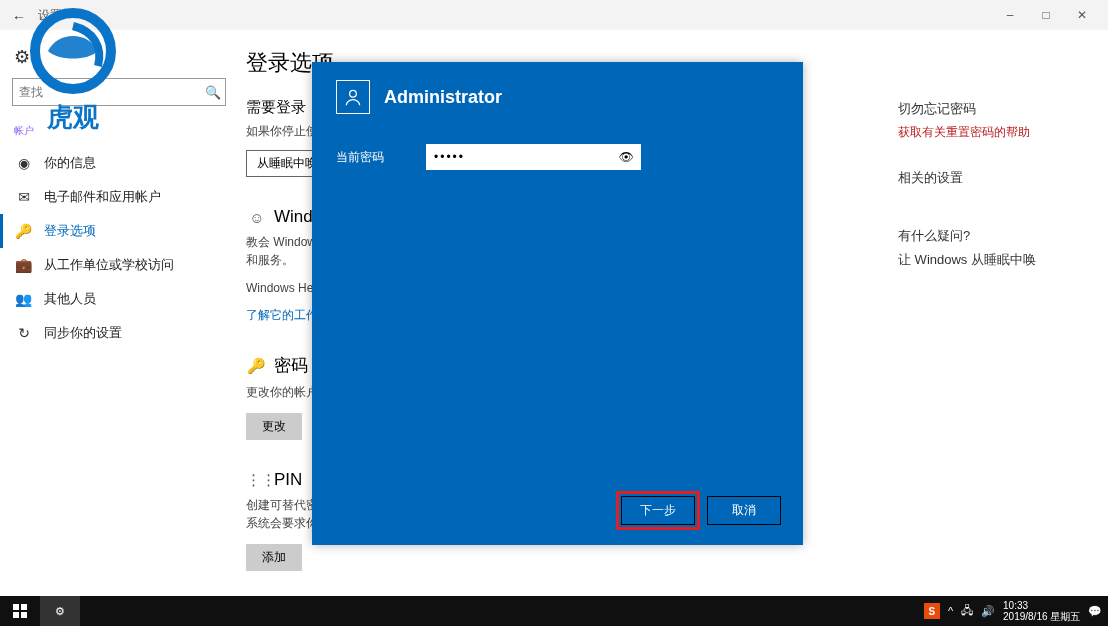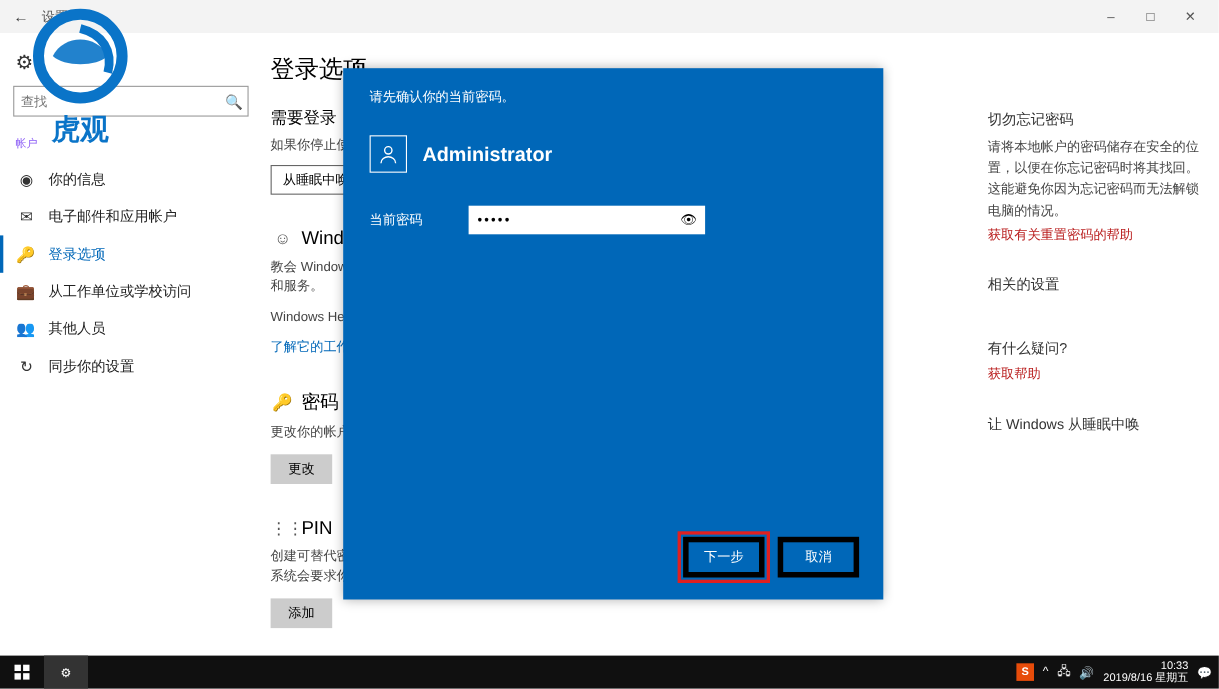--- a/index.html
+++ b/index.html
@@ -46,31 +46,31 @@
   .modal .msub{font-size:12px;margin-bottom:26px}
   .modal .userrow{display:flex;align-items:center;margin-bottom:30px}
   .modal .avatar{width:34px;height:34px;border:1px solid #fff;display:flex;align-items:center;justify-content:center;font-size:18px;margin-right:14px}
   .modal .uname{font-size:18px;font-weight:700}
   .modal .fieldrow{display:flex;align-items:center}
   .modal .flabel{width:90px;font-size:12px}
   .modal .pwfield{flex:0 0 215px;height:26px;background:#fff;display:flex;align-items:center;padding:0 6px}
   .modal .pwfield input{flex:1;border:none;outline:none;font-size:12px;letter-spacing:2px}
   .modal .pweye{width:18px;text-align:center;color:#000;font-size:12px}
   .modal .btns{position:absolute;bottom:20px;right:22px;display:flex;gap:12px}
-  .modal .mbtn{background:transparent;border:5px solid #000000;color:#fff;padding:5px 0;width:74px;font-size:12px;text-align:center}
+  .modal .mbtn{background:transparent;border:1px solid #000000;color:#fff;padding:5px 0;width:74px;font-size:12px;text-align:center}
   .modal .mbtn.primary{outline:3px solid #e02020;outline-offset:2px}
   
   .wm{position:absolute;left:18px;top:6px;opacity:1;pointer-events:none}
   
   .taskbar{position:absolute;left:0;bottom:0;width:1108px;height:30px;background:#101010;display:flex;align-items:center;color:#fff;font-size:11px}
   .taskbar .tb{width:40px;height:30px;display:flex;align-items:center;justify-content:center}
   .taskbar .tb.sel{background:#333}
   .taskbar .spacer{flex:1}
   .taskbar .tray{display:flex;align-items:center;gap:8px;padding-right:6px}
-  .taskbar .clock{text-align:right;line-height:1.1;font-size:10px}
+  .taskbar .clock{text-align:left;line-height:1.1;font-size:10px}
   .sogou{background:#e74c0a;color:#fff;width:16px;height:16px;font-size:10px;display:flex;align-items:center;justify-content:center;font-weight:bold}
   svg{display:block}
 </style>
 </head>
 <body>
 
 <div class="titlebar">
   <div class="back">←</div>
   <div class="title">设置</div>
   <div class="spacer"></div>
@@ -159,34 +159,31 @@
     <div class="section">
       <div class="stitle">
         <span class="sicon">🖼</span>
         <span>图片密码</span>
       </div>
     </div>
   </div>
 
   <div class="rightcol">
     <div class="rhead">切勿忘记密码</div>
-    <div class="rtext">请将本地帐户的密码储存在安全的位置，以便在你忘记密码时将其找回。这能避免你因为忘记密码而无法解锁电脑的情况。</div>
     <a class="rlink">获取有关重置密码的帮助</a>
 
     <div class="rhead" style="margin-bottom:40px">相关的设置</div>
 
     <div class="rhead">有什么疑问?</div>
-    <a class="rlink">获取帮助</a>
 
     <div class="rhead">让 Windows 从睡眠中唤</div>
   </div>
 </div>
 
 <div class="modal">
-  <div class="msub">请先确认你的当前密码。</div>
   <div class="userrow">
     <div class="avatar">
       <svg width="20" height="20" viewBox="0 0 24 24" fill="none" stroke="#fff" stroke-width="1.5">
           <circle cx="12" cy="8" r="4"></circle>
           <path d="M4 22c0-4 4-7 8-7s8 3 8 7"></path>
         </svg>
     </div>
     <div class="uname">Administrator</div>
   </div>
   <div class="fieldrow">

